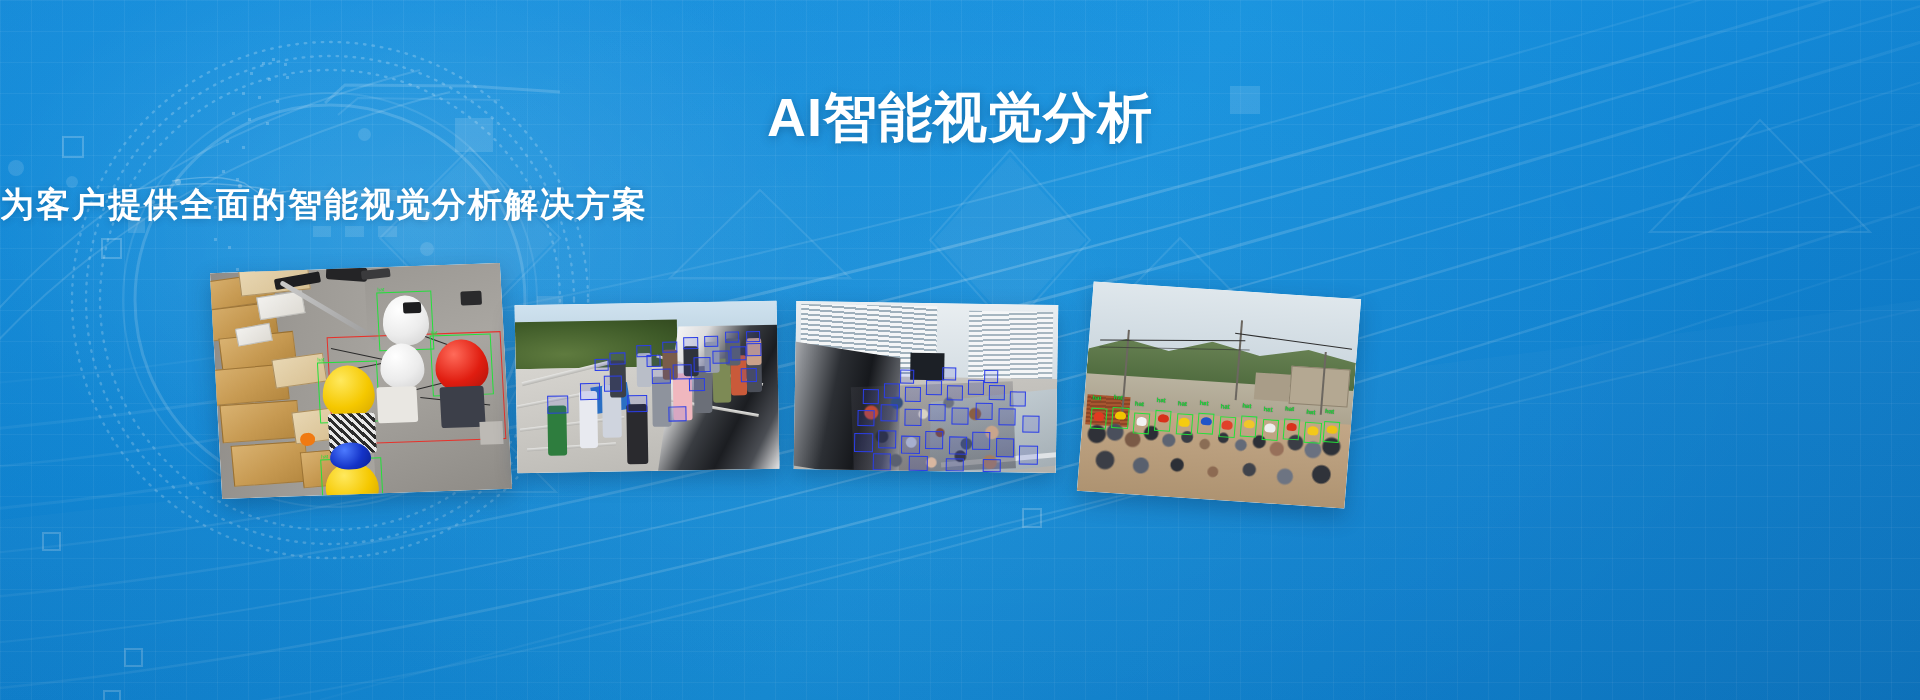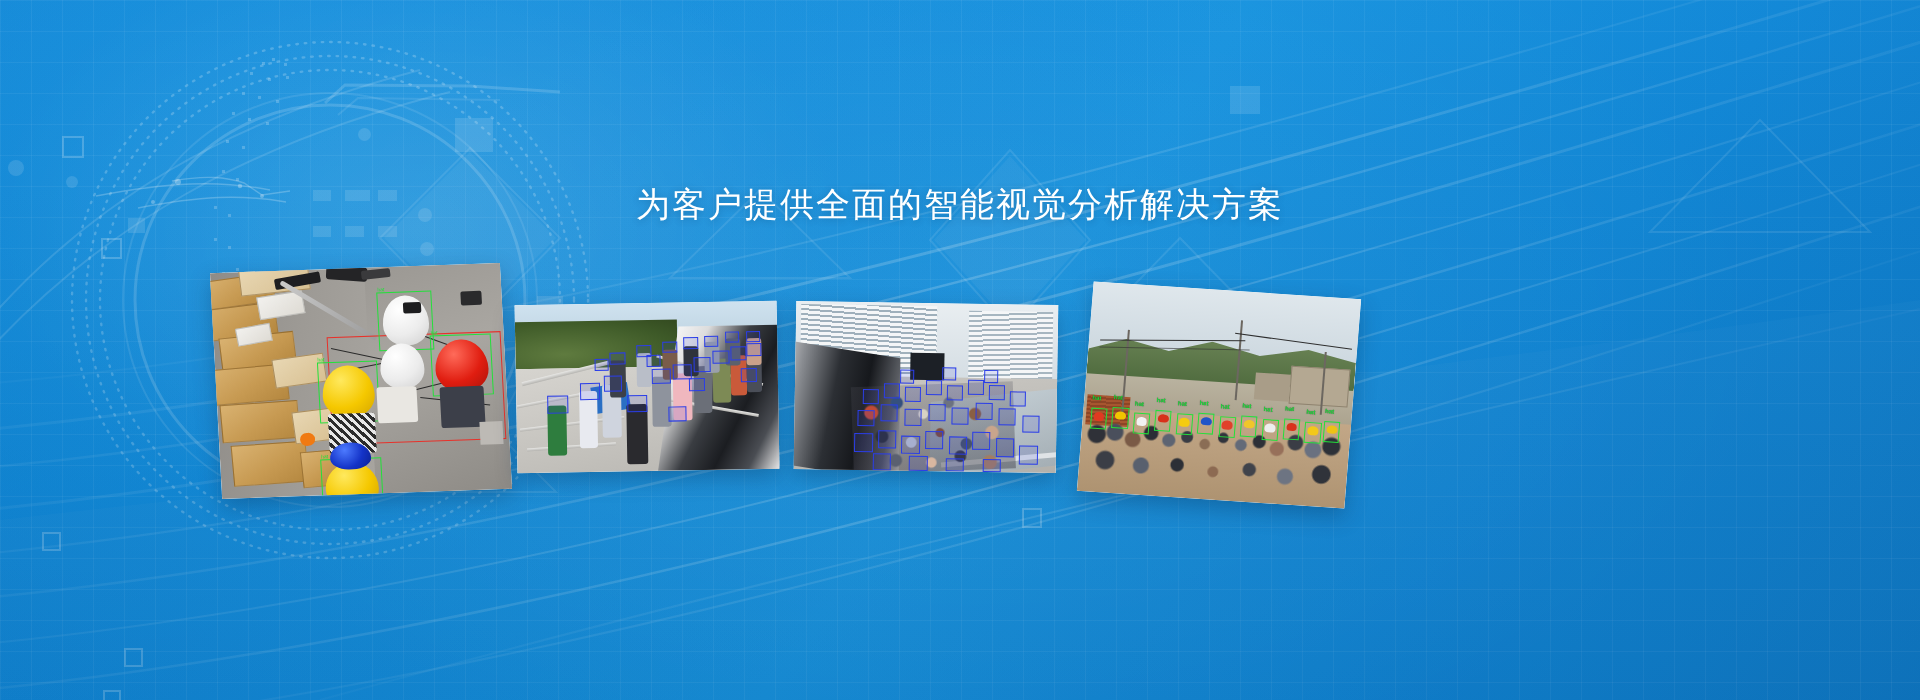--- a/index.html
+++ b/index.html
@@ -46,24 +46,24 @@
     text-align:center;
     color:#fff;
     font-size:54px;
     font-weight:700;
     letter-spacing:1px;
     text-shadow:0 2px 10px rgba(0,50,90,.35);
     line-height:1.1;
   }
   .subline{
     position:absolute; left:0; right:0; top:182px;
-    text-align:center;
+    text-align:left;
     color:#ffffff;
     font-size:34px;
-    font-weight:400;
+    font-weight:700;
     letter-spacing:2px;
     text-shadow:0 1px 7px rgba(0,50,90,.30);
   }
 
   
   .gallery{ position:absolute; left:0; top:0; width:1920px; height:700px; }
 
   .card{
     position:absolute;
     background:#fff;
@@ -288,20 +288,21 @@
     <div class="sq filled" style="left:418px; top:208px; width:14px; height:14px; border-radius:50%;"></div>
     <div class="sq filled" style="left:420px; top:242px; width:14px; height:14px; border-radius:50%;"></div>
     <div class="sq filled" style="left:8px;   top:160px; width:16px; height:16px; border-radius:50%;"></div>
     <div class="sq filled" style="left:66px;  top:176px; width:12px; height:12px; border-radius:50%;"></div>
     <div class="sq filled" style="left:1230px;top:86px;  width:30px; height:28px;"></div>
     <div class="sq filled" style="left:537px; top:296px; width:26px; height:22px;"></div>
   </div>
 
   <div class="bg-layer bg-vignette"></div>
 
+  <h1 class="headline">AI智能视觉分析</h1>
   <p class="subline">为客户提供全面的智能视觉分析解决方案</p>
 
   <div class="gallery">
 
     <div class="card" id="card1">
       <div class="inner">
         <div class="photo">
           <div class="wh-bg"></div>
           <div class="wh-floor"></div>
 

